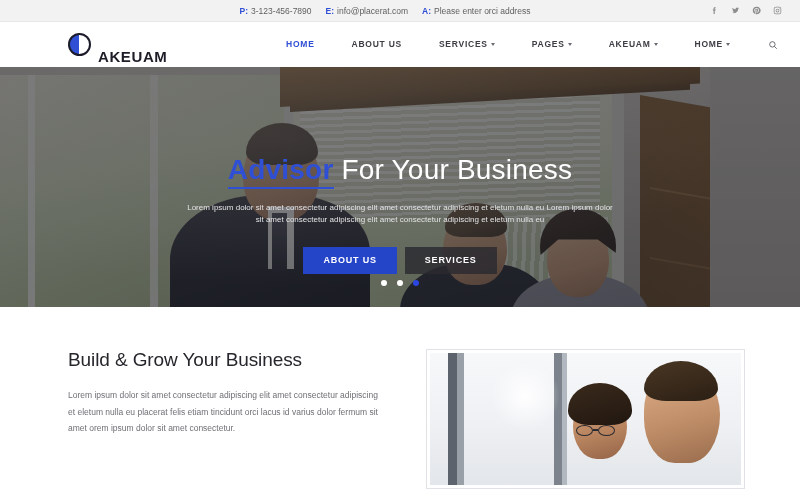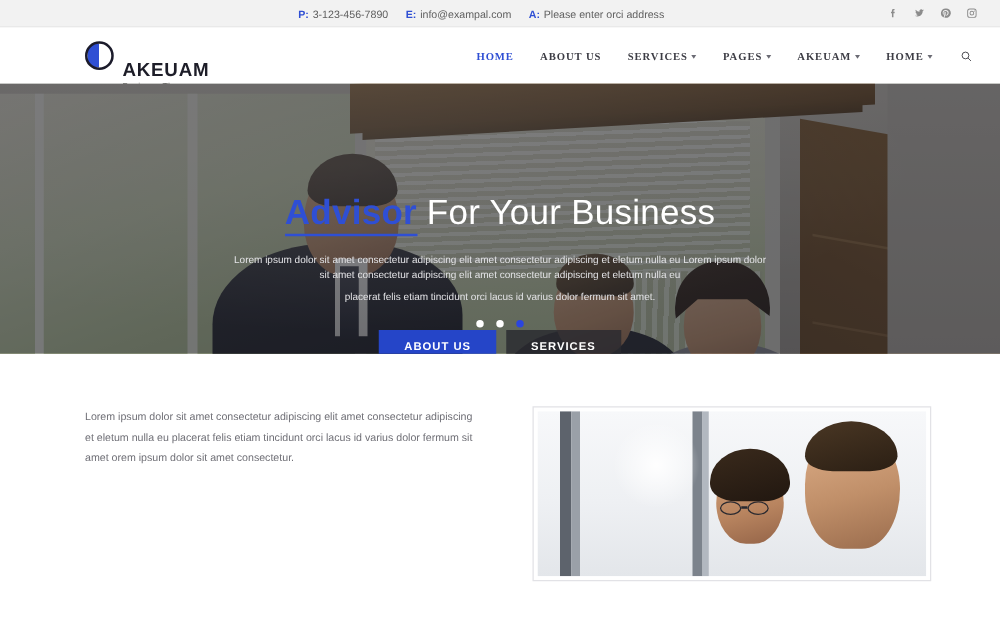--- a/index.html
+++ b/index.html
@@ -54,38 +54,38 @@
   }
   .brand-text { line-height:1; }
   .brand-name {
     font-size:15px; font-weight:bold; letter-spacing:.6px; color:#1d1d28;
     display:block;
     margin-top:33px;
   }
   .brand-sub {
     font-size:7px; color:#6e6e6e; letter-spacing:.2px; display:block; margin-top:2px;
   }
-  .nav { margin-left:auto; display:flex; align-items:flex-end; gap:21px;font-family:Liberation Serif, serif; }
+  .nav { margin-left:auto; display:flex; align-items:flex-start; gap:37px; }
   .nav-item {
     font-size:8.5px; font-weight:bold; letter-spacing:.75px;
     color:#3d3d45; white-space:nowrap; display:flex; align-items:center; gap:3px;
     cursor:pointer;
   }
   .nav-item.active { color:#2f4fd4; }
   .caret {
     width:0;height:0;border-left:2.5px solid transparent;border-right:2.5px solid transparent;
     border-top:3px solid #6b6b74; display:inline-block; margin-top:1px;
   }
   .nav-search { width:11px;height:11px; display:flex;align-items:center;justify-content:center;cursor:pointer; }
   .nav-search svg { width:10px;height:10px; stroke:#2b2b33; fill:none; stroke-width:1.6; }
 
   
   .hero {
     position:relative;
-    height:216px;
+    height:240px;
     overflow:hidden;
     background:#4a4740;
   }
   .hero-photo { position:absolute; inset:0; }
   .hero-overlay {
     position:absolute; inset:0;
     background:rgba(26,28,38,.56);
   }
   .hero-content {
     position:absolute; inset:0;
@@ -146,21 +146,21 @@
 <body>
 
 <div class="topbar">
   <div class="topbar-left">
     <span class="contact-item">
       <span class="contact-key">P:</span>
       <span class="contact-val">3-123-456-7890</span>
     </span>
     <span class="contact-item">
       <span class="contact-key">E:</span>
-      <span class="contact-val">info@exampal.com</span>
+      <span class="contact-val">info@placerat.com</span>
     </span>
     <span class="contact-item">
       <span class="contact-key">A:</span>
       <span class="contact-val">Please enter orci address</span>
     </span>
   </div>
   <div class="topbar-social">
     <span class="soc">
       <svg viewBox="0 0 24 24">
           <path d="M15 3h-2.5C10.5 3 9.5 4.4 9.5 6.3V9H7.5v3h2V21h3.2v-9h2.4l.4-3h-2.8V6.8c0-.6.2-1 1-1H15V3z"></path>
@@ -271,37 +271,37 @@
 
   <div class="hero-overlay"></div>
 
   <div class="hero-content">
     <div class="hero-title">
       <span class="hl">Advisor</span><span> For Your Business</span>
     </div>
     <div class="hero-sub">
       <span>Lorem ipsum dolor sit amet consectetur adipiscing elit amet consectetur adipiscing et eletum nulla eu</span>
       <span>Lorem ipsum dolor sit amet consectetur adipiscing elit amet consectetur adipiscing et eletum nulla eu</span>
-      <span class="l3">placerat felis etiam tincidunt orci lacus id varius dolor fermum sit amet.</span>
     </div>
     <div class="hero-btns">
       <button class="btn btn-primary">ABOUT US</button>
       <button class="btn btn-ghost">SERVICES</button>
     </div>
   </div>
 
   <div class="hero-dots">
     <span class="dot"></span>
     <span class="dot"></span>
     <span class="dot active"></span>
   </div>
 </div>
 
 <div class="section">
   <div class="sec-left">
+    <div class="sec-title">Build &amp; Grow Your Business</div>
     <div class="sec-p">Lorem ipsum dolor sit amet consectetur adipiscing elit amet consectetur adipiscing et eletum nulla eu placerat felis etiam tincidunt orci lacus id varius dolor fermum sit amet orem ipsum dolor sit amet consectetur.</div>
 
   </div>
 
   <div class="sec-right">
     <div class="sec-img-frame">
       <div class="sec-photo">
 
         <div class="ph-base" style="background:linear-gradient(180deg,#f7f8fa 0%,#eef0f3 55%,#e3e6ea 100%);"></div>
         <div style="position:absolute;left:18px;top:0;width:9px;height:100%;background:#5d636c;"></div>

